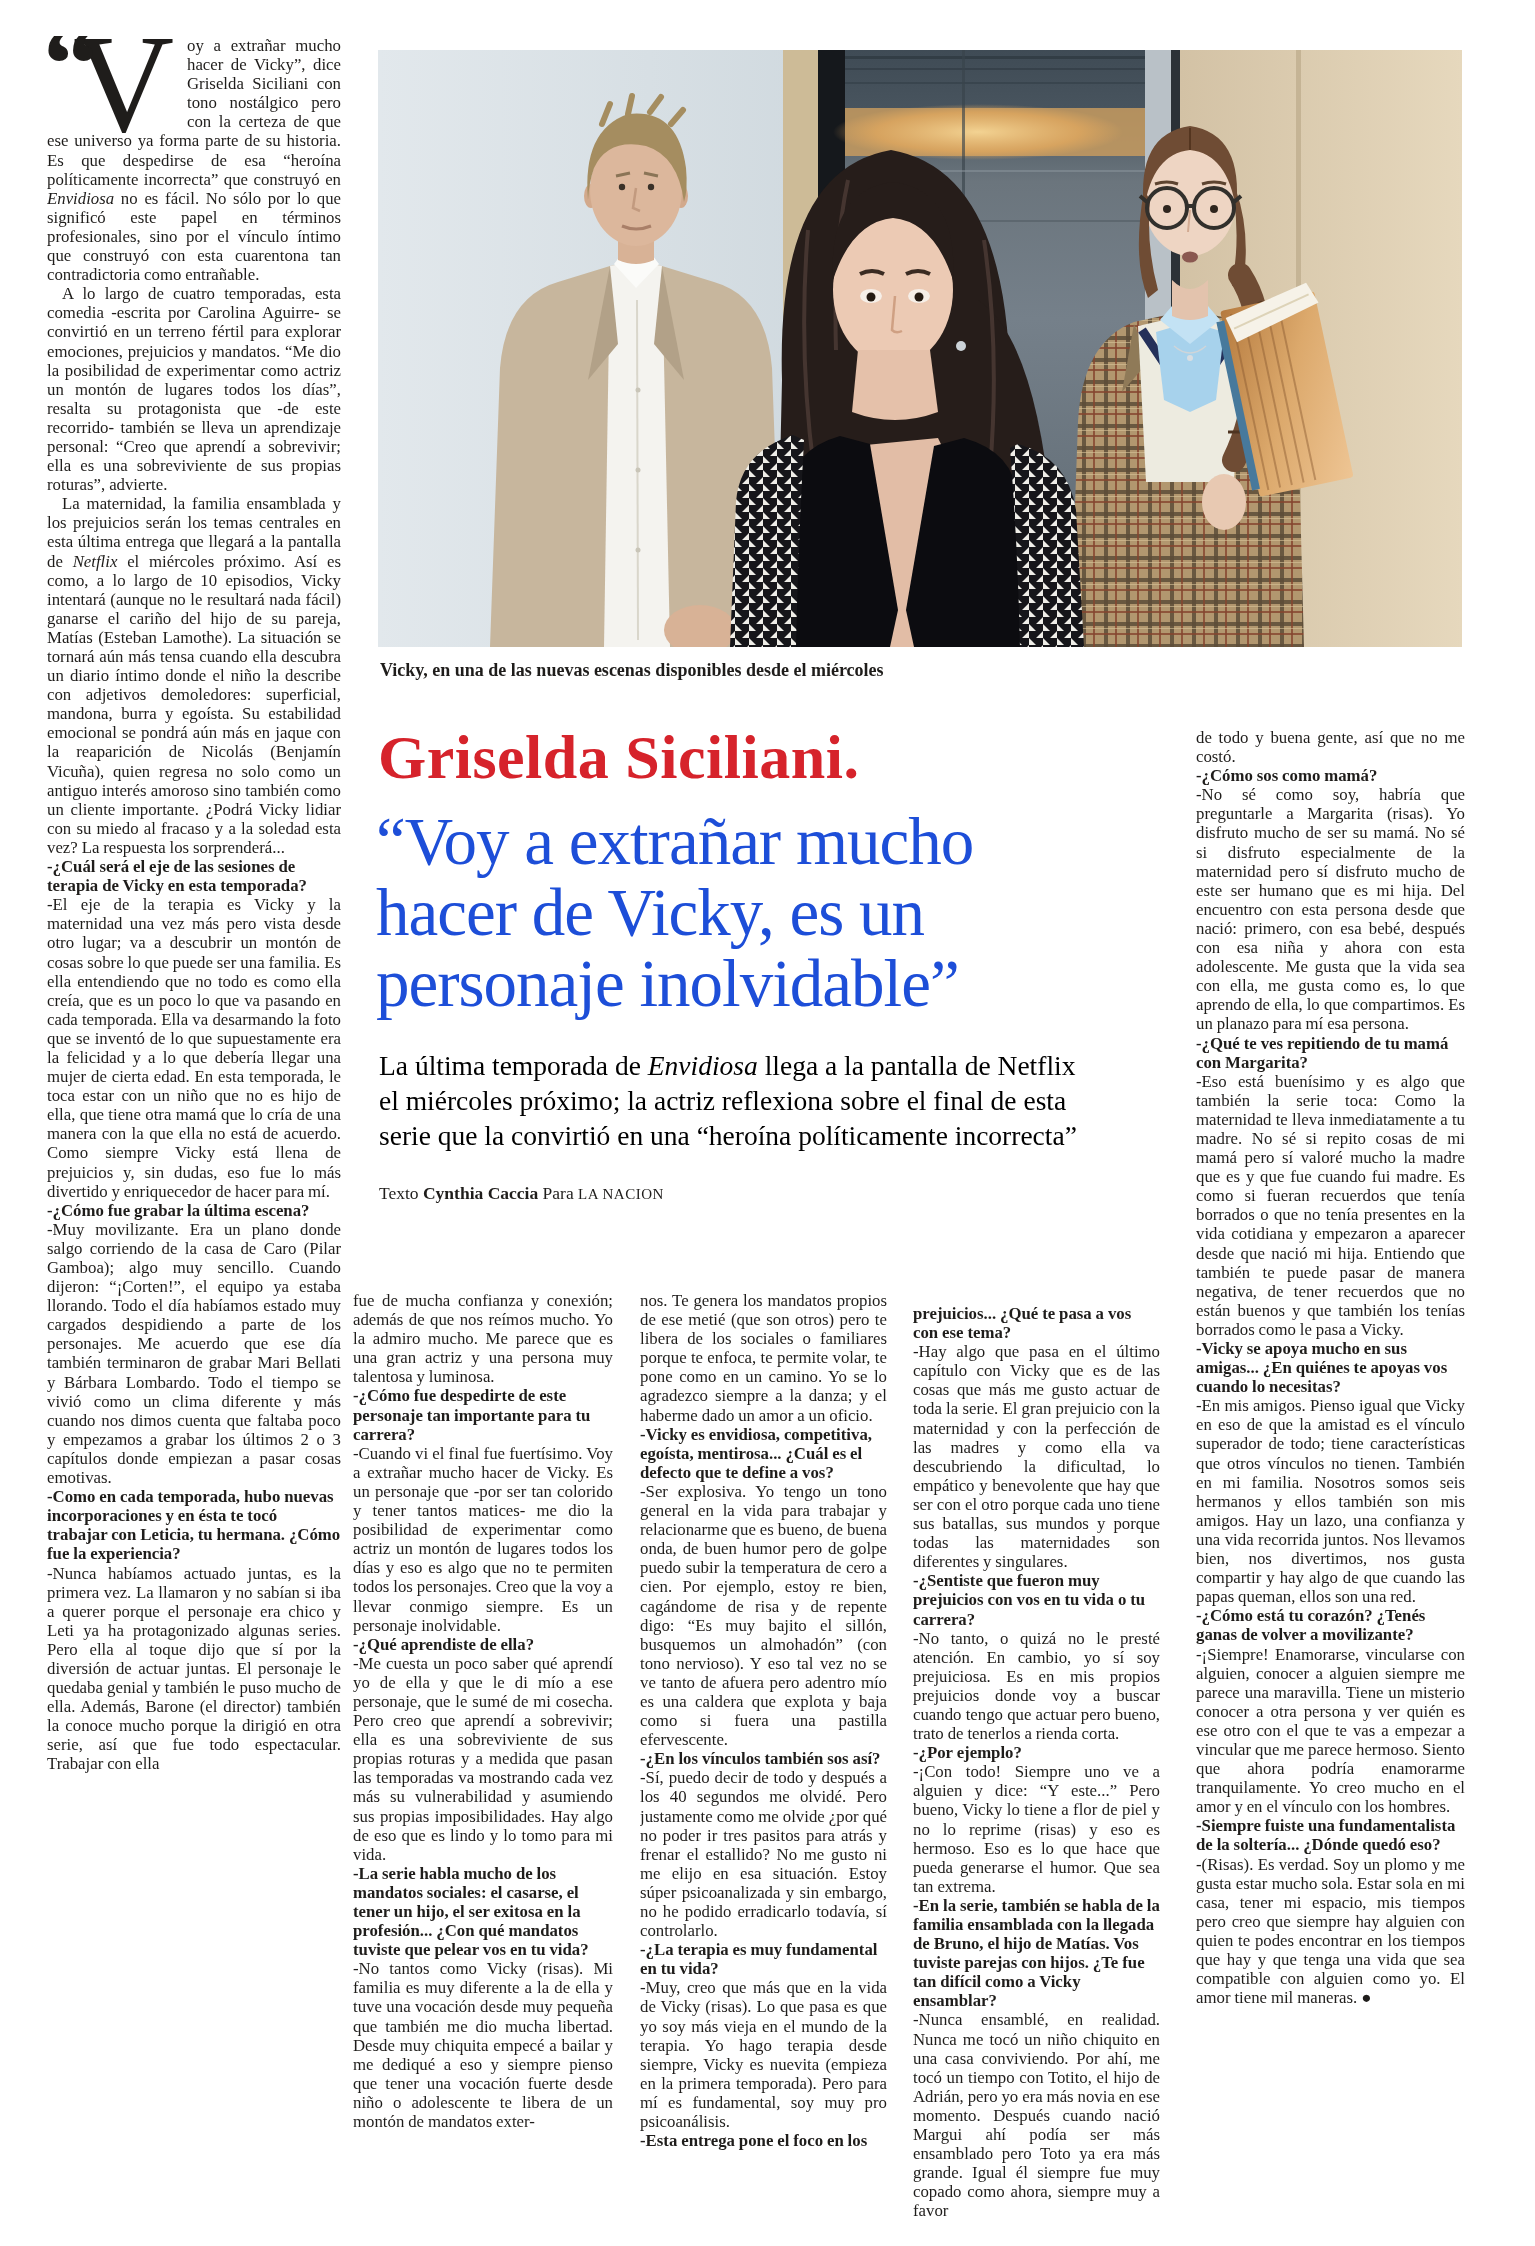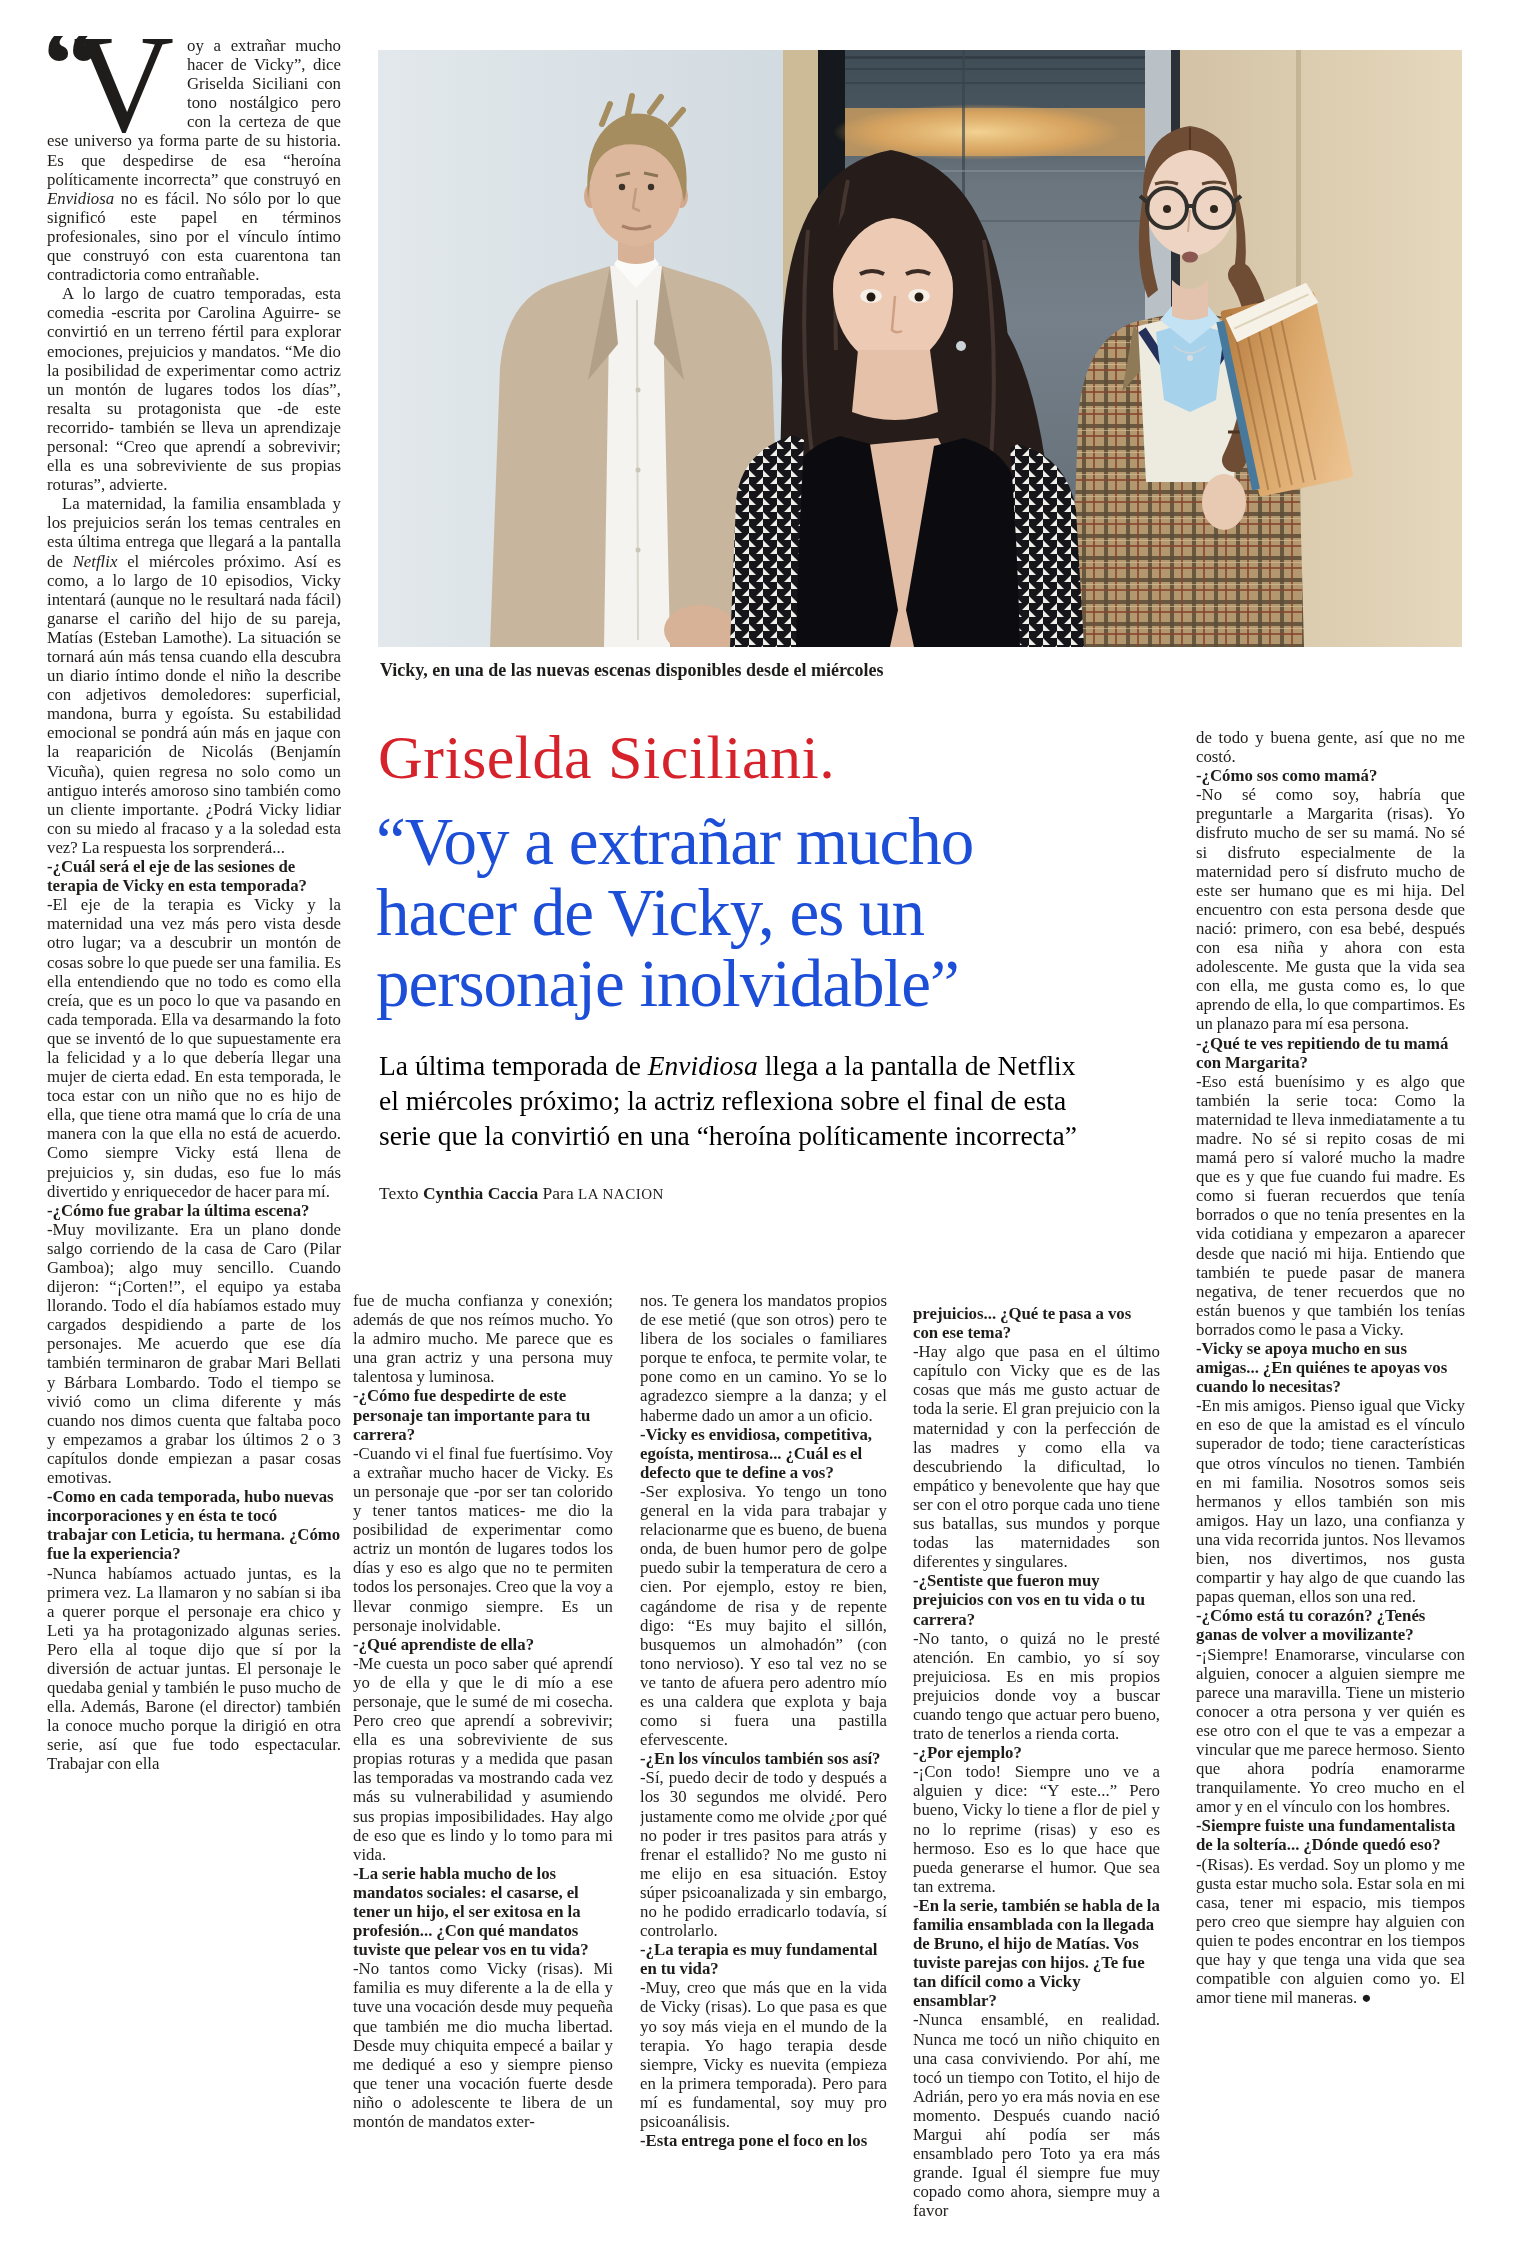--- a/index.html
+++ b/index.html
@@ -25,21 +25,21 @@
     text-indent:26px;font-weight:normal;
   }
   .photo{position:absolute;left:378px;top:50px;width:1084px;height:597px;overflow:hidden;}
   .photo svg{display:block;}
   .caption{
     position:absolute;left:380px;top:660px;width:1080px;
     font-weight:bold;font-size:18px;line-height:21px;text-align:left;
   }
   .kicker{
     position:absolute;left:378px;top:724px;width:1085px;
-    font-weight:normal;font-size:62px;line-height:66px;letter-spacing:0.5px;
+    font-weight:bold;font-size:62px;line-height:66px;letter-spacing:0.5px;
   }
   .headline{
     position:absolute;left:376px;top:806px;width:1090px;margin:0;
     font-weight:normal;font-size:67px;line-height:71px;letter-spacing:-1px;
     color:#1d4ed8;
   }
   .subhead{
     position:absolute;left:379px;top:1048px;width:1095px;
     font-size:27.5px;line-height:35px;color:#000000;
   }
@@ -238,21 +238,21 @@
       <p class="p-q"><span>-¿Qué aprendiste de ella?</span></p>
       <p class="p-a"><span>-Me cuesta un poco saber qué aprendí yo de ella y que le di mío a ese personaje, que le sumé de mi cosecha. Pero creo que aprendí a sobrevivir; ella es una sobreviviente de sus propias roturas y a medida que pasan las temporadas va mostrando cada vez más su vulnerabilidad y asumiendo sus propias imposibilidades. Hay algo de eso que es lindo y lo tomo para mi vida.</span></p>
       <p class="p-q"><span>-La serie habla mucho de los mandatos sociales: el casarse, el tener un hijo, el ser exitosa en la profesión... ¿Con qué mandatos tuviste que pelear vos en tu vida?</span></p>
       <p class="p-a"><span>-No tantos como Vicky (risas). Mi familia es muy diferente a la de ella y tuve una vocación desde muy pequeña que también me dio mucha libertad. Desde muy chiquita empecé a bailar y me dediqué a eso y siempre pienso que tener una vocación fuerte desde niño o adolescente te libera de un montón de mandatos exter-</span></p>
     </div>
   <div class="textcol" id="col3">
       <p class="p-a"><span>nos. Te genera los mandatos propios de ese metié (que son otros) pero te libera de los sociales o familiares porque te enfoca, te permite volar, te pone como en un camino. Yo se lo agradezco siempre a la danza; y el haberme dado un amor a un oficio.</span></p>
       <p class="p-q"><span>-Vicky es envidiosa, competitiva, egoísta, mentirosa... ¿Cuál es el defecto que te define a vos?</span></p>
       <p class="p-a"><span>-Ser explosiva. Yo tengo un tono general en la vida para trabajar y relacionarme que es bueno, de buena onda, de buen humor pero de golpe puedo subir la temperatura de cero a cien. Por ejemplo, estoy re bien, cagándome de risa y de repente digo: “Es muy bajito el sillón, busquemos un almohadón” (con tono nervioso). Y eso tal vez no se ve tanto de afuera pero adentro mío es una caldera que explota y baja como si fuera una pastilla efervescente.</span></p>
       <p class="p-q"><span>-¿En los vínculos también sos así?</span></p>
-      <p class="p-a"><span>-Sí, puedo decir de todo y después a los 30 segundos me olvidé. Pero justamente como me olvide ¿por qué no poder ir tres pasitos para atrás y frenar el estallido? No me gusto ni me elijo en esa situación. Estoy súper psicoanalizada y sin embargo, no he podido erradicarlo todavía, sí controlarlo.</span></p>
+      <p class="p-a"><span>-Sí, puedo decir de todo y después a los 40 segundos me olvidé. Pero justamente como me olvide ¿por qué no poder ir tres pasitos para atrás y frenar el estallido? No me gusto ni me elijo en esa situación. Estoy súper psicoanalizada y sin embargo, no he podido erradicarlo todavía, sí controlarlo.</span></p>
       <p class="p-q"><span>-¿La terapia es muy fundamental en tu vida?</span></p>
       <p class="p-a"><span>-Muy, creo que más que en la vida de Vicky (risas). Lo que pasa es que yo soy más vieja en el mundo de la terapia. Yo hago terapia desde siempre, Vicky es nuevita (empieza en la primera temporada). Pero para mí es fundamental, soy muy pro psicoanálisis.</span></p>
       <p class="p-q"><span>-Esta entrega pone el foco en los</span></p>
     </div>
   <div class="textcol" id="col4">
       <p class="p-q"><span>prejuicios... ¿Qué te pasa a vos con ese tema?</span></p>
       <p class="p-a"><span>-Hay algo que pasa en el último capítulo con Vicky que es de las cosas que más me gusto actuar de toda la serie. El gran prejuicio con la maternidad y con la perfección de las madres y como ella va descubriendo la dificultad, lo empático y benevolente que hay que ser con el otro porque cada uno tiene sus batallas, sus mundos y porque todas las maternidades son diferentes y singulares.</span></p>
       <p class="p-q"><span>-¿Sentiste que fueron muy prejuicios con vos en tu vida o tu carrera?</span></p>
       <p class="p-a"><span>-No tanto, o quizá no le presté atención. En cambio, yo sí soy prejuiciosa. Es en mis propios prejuicios donde voy a buscar cuando tengo que actuar pero bueno, trato de tenerlos a rienda corta.</span></p>
       <p class="p-q"><span>-¿Por ejemplo?</span></p>

